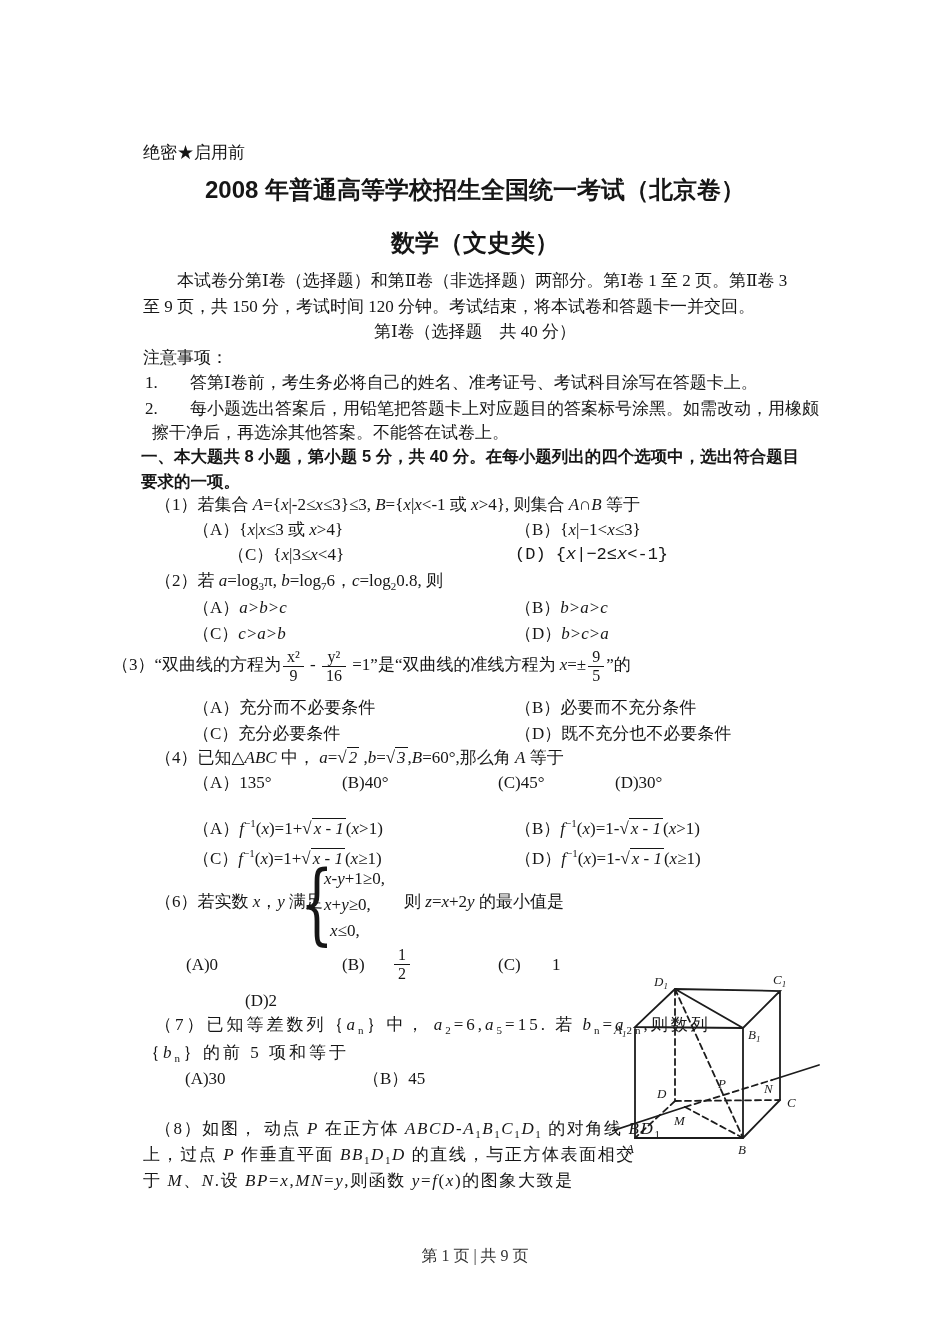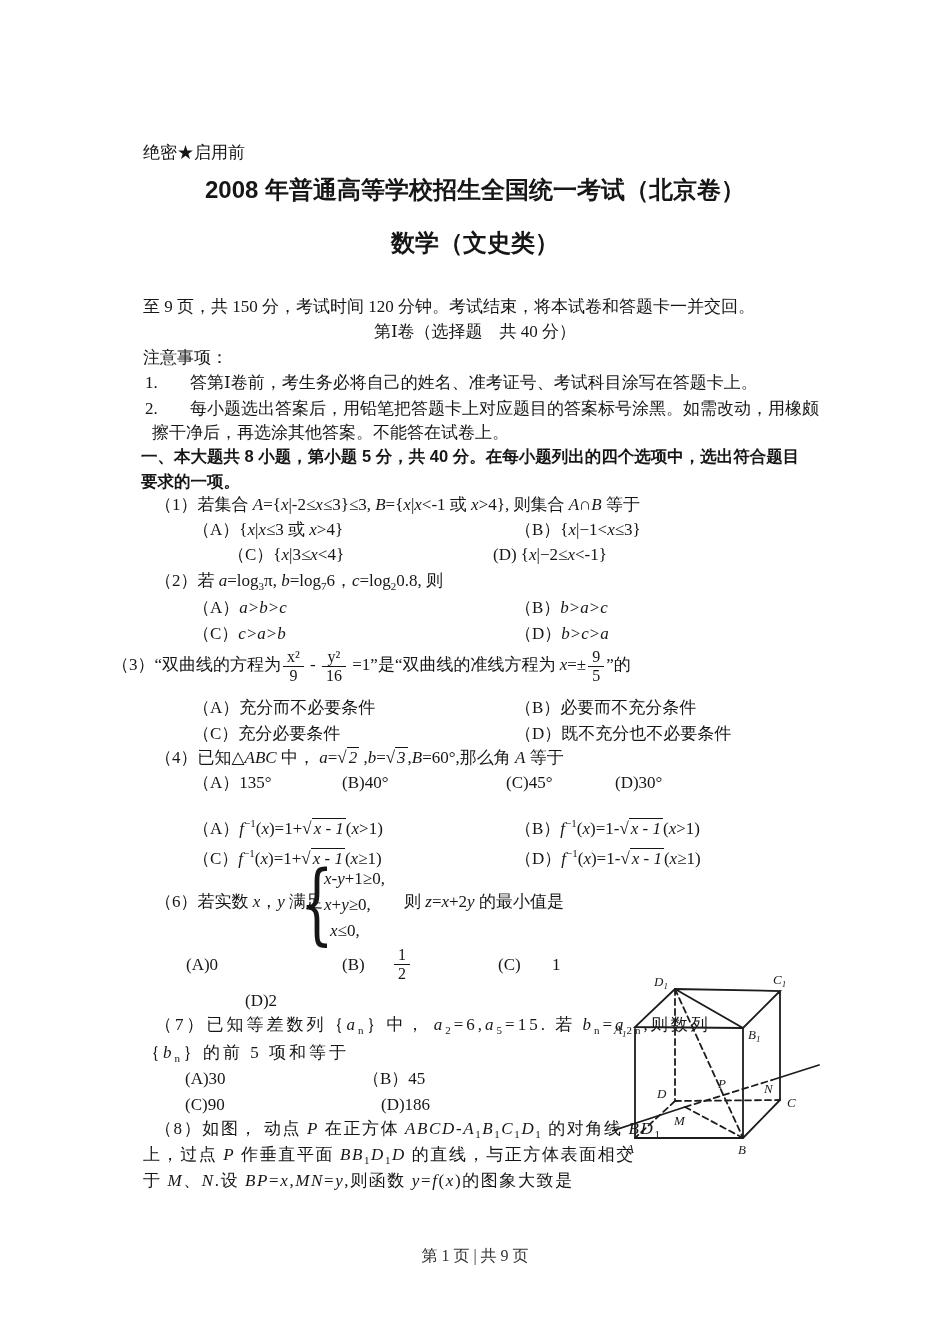--- a/index.html
+++ b/index.html
@@ -27,20 +27,21 @@
 </head>
 <body>
 
 <div class="page">
 
   <div class="ln" style="top:142px;left:143px;">绝密★启用前</div>
 
   <div class="ln center title" style="top:174px;">2008 年普通高等学校招生全国统一考试（北京卷）</div>
   <div class="ln center title" style="top:227px;">数学（文史类）</div>
 
+  <div class="ln" style="top:270px;left:177px;">本试卷分第Ⅰ卷（选择题）和第Ⅱ卷（非选择题）两部分。第Ⅰ卷 1 至 2 页。第Ⅱ卷 3</div>
   <div class="ln" style="top:296px;left:143px;">至 9 页，共 150 分，考试时间 120 分钟。考试结束，将本试卷和答题卡一并交回。</div>
 
   <div class="ln center" style="top:321px;">第Ⅰ卷（选择题　共 40 分）</div>
 
   <div class="ln" style="top:347px;left:143px;">注意事项：</div>
 
   <div class="ln" style="top:372px;left:0;width:950px;height:26px;">
     <span class="opt" style="left:145px;">1.</span>
     <span class="opt" style="left:190px;">答第Ⅰ卷前，考生务必将自己的姓名、准考证号、考试科目涂写在答题卡上。</span>
   </div>
@@ -53,21 +54,21 @@
   <div class="ln bold-sans" style="top:446px;left:141px;font-size:16.5px;">一、本大题共 8 小题，第小题 5 分，共 40 分。在每小题列出的四个选项中，选出符合题目</div>
   <div class="ln bold-sans" style="top:471px;left:141px;font-size:16.5px;">要求的一项。</div>
 
   <div class="ln" style="top:494px;left:155px;">（1）若集合 <i>A</i>={<i>x</i>|-2≤<i>x</i>≤3}≤3, <i>B</i>={<i>x</i>|<i>x</i>&lt;-1 或 <i>x</i>&gt;4}, 则集合 <i>A</i>∩<i>B</i> 等于</div>
   <div class="ln" style="top:519px;left:0;width:950px;height:26px;">
     <span class="opt" style="left:193px;">（A）{<i>x</i>|<i>x</i>≤3 或 <i>x</i>&gt;4}</span>
     <span class="opt" style="left:515px;">（B）{<i>x</i>|−1&lt;<i>x</i>≤3}</span>
   </div>
   <div class="ln" style="top:544px;left:0;width:950px;height:26px;">
     <span class="opt" style="left:193px;margin-left:35px;">（C）{<i>x</i>|3≤<i>x</i>&lt;4}</span>
-    <span class="opt" style="left:493px;">(D) {<i>x</i>|−2≤<i>x</i>&lt;-1}</span>
+    <span class="opt" style="left:515px;font-family:Liberation Mono, monospace;">(D) {<i>x</i>|−2≤<i>x</i>&lt;-1}</span>
   </div>
 
   <div class="ln" style="top:570px;left:155px;">（2）若 <i>a</i>=log<sub>3</sub>π, <i>b</i>=log<sub>7</sub>6，<i>c</i>=log<sub>2</sub>0.8, 则</div>
   <div class="ln" style="top:597px;left:0;width:950px;height:26px;">
     <span class="opt" style="left:193px;">（A）<i>a&gt;b&gt;c</i></span>
     <span class="opt" style="left:515px;">（B）<i>b&gt;a&gt;c</i></span>
   </div>
   <div class="ln" style="top:623px;left:0;width:950px;height:26px;">
     <span class="opt" style="left:193px;">（C）<i>c&gt;a&gt;b</i></span>
     <span class="opt" style="left:515px;">（D）<i>b&gt;c&gt;a</i></span>
@@ -80,21 +81,21 @@
   </div>
   <div class="ln" style="top:723px;left:0;width:950px;height:26px;">
     <span class="opt" style="left:193px;">（C）充分必要条件</span>
     <span class="opt" style="left:515px;">（D）既不充分也不必要条件</span>
   </div>
 
   <div class="ln" style="top:747px;left:155px;">（4）已知△<i>ABC</i> 中， <i>a</i>=<span class="sqrt">√<span class="rad">2</span></span> ,<i>b</i>=<span class="sqrt">√<span class="rad">3</span></span>,<i>B</i>=60°,那么角 <i>A</i> 等于</div>
   <div class="ln" style="top:772px;left:0;width:950px;height:26px;">
     <span class="opt" style="left:193px;">（A）135°</span>
     <span class="opt" style="left:342px;">(B)40°</span>
-    <span class="opt" style="left:498px;margin-left:8px;">(C)45°</span>
+    <span class="opt" style="left:498px;">(C)45°</span>
     <span class="opt" style="left:615px;">(D)30°</span>
   </div>
 
   <div class="ln" style="top:818px;left:0;width:866px;height:30px;">
     <span class="opt" style="left:193px;">（A）<i>f</i><sup>−1</sup>(<i>x</i>)=1+<span class="sqrt">√<span class="rad">x - 1</span></span>(<i>x</i>&gt;1)</span>
     <span class="opt" style="left:515px;">（B）<i>f</i><sup>−1</sup>(<i>x</i>)=1-<span class="sqrt">√<span class="rad">x - 1</span></span>(<i>x</i>&gt;1)</span>
   </div>
   <div class="ln" style="top:848px;left:0;width:950px;height:30px;">
     <span class="opt" style="left:193px;">（C）<i>f</i><sup>−1</sup>(<i>x</i>)=1+<span class="sqrt">√<span class="rad">x - 1</span></span>(<i>x</i>≥1)</span>
     <span class="opt" style="left:515px;">（D）<i>f</i><sup>−1</sup>(<i>x</i>)=1-<span class="sqrt">√<span class="rad">x - 1</span></span>(<i>x</i>≥1)</span>
@@ -114,24 +115,20 @@
     <span class="opt" style="left:552px;top:8px;">1</span>
   </div>
   <div class="ln" style="top:990px;left:245px;">(D)2</div>
 
   <div class="ln ls3" style="top:1014px;left:155px;">（7）已知等差数列｛<i>a</i><sub>n</sub>｝中， <i>a</i><sub>2</sub>=6,<i>a</i><sub>5</sub>=15. 若 <i>b</i><sub>n</sub>=<i>a</i><sub>2n</sub>,则数列</div>
   <div class="ln ls3" style="top:1042px;left:143px;">｛<i>b</i><sub>n</sub>｝的前 5 项和等于</div>
   <div class="ln" style="top:1068px;left:0;width:950px;height:26px;">
     <span class="opt" style="left:185px;">(A)30</span>
     <span class="opt" style="left:363px;">（B）45</span>
   </div>
-  <div class="ln" style="top:1094px;left:0;width:950px;height:26px;">
-    <span class="opt" style="left:185px;">(C)90</span>
-    <span class="opt" style="left:381px;">(D)186</span>
-  </div>
 
   <div class="ln ls2" style="top:1118px;left:155px;">（8）如图， 动点 <i>P</i> 在正方体 <i>ABCD-A</i><sub>1</sub><i>B</i><sub>1</sub><i>C</i><sub>1</sub><i>D</i><sub>1</sub> 的对角线 <i>BD</i><sub>1</sub></div>
   <div class="ln ls2" style="top:1144px;left:143px;">上，过点 <i>P</i> 作垂直平面 <i>BB</i><sub>1</sub><i>D</i><sub>1</sub><i>D</i> 的直线，与正方体表面相交</div>
   <div class="ln ls2" style="top:1170px;left:143px;">于 <i>M</i>、<i>N</i>.设 <i>BP</i>=<i>x</i>,<i>MN</i>=<i>y</i>,则函数 <i>y</i>=<i>f</i>(<i>x</i>)的图象大致是</div>
 
   <svg width="300" height="230" viewBox="0 0 300 230" style="position:absolute;left:612px;top:946px;">
     <g stroke="#1c1c1c" stroke-width="1.8" fill="none" stroke-linecap="round">
       <path d="M63,43 L168,45 L131,82 L23,81 Z M63,43 L131,82 M23,81 L23,192 L131,192 L168,154 M131,82 L131,192 M168,45 L168,154"></path>
       <path stroke-dasharray="6,4" d="M63,43 L63,155 M63,155 L23,192 M63,155 L168,154 M63,43 L131,192 M73,161 L131,192"></path>
       <path d="M0,185 L73,161 M160,134 L207,119"></path>

